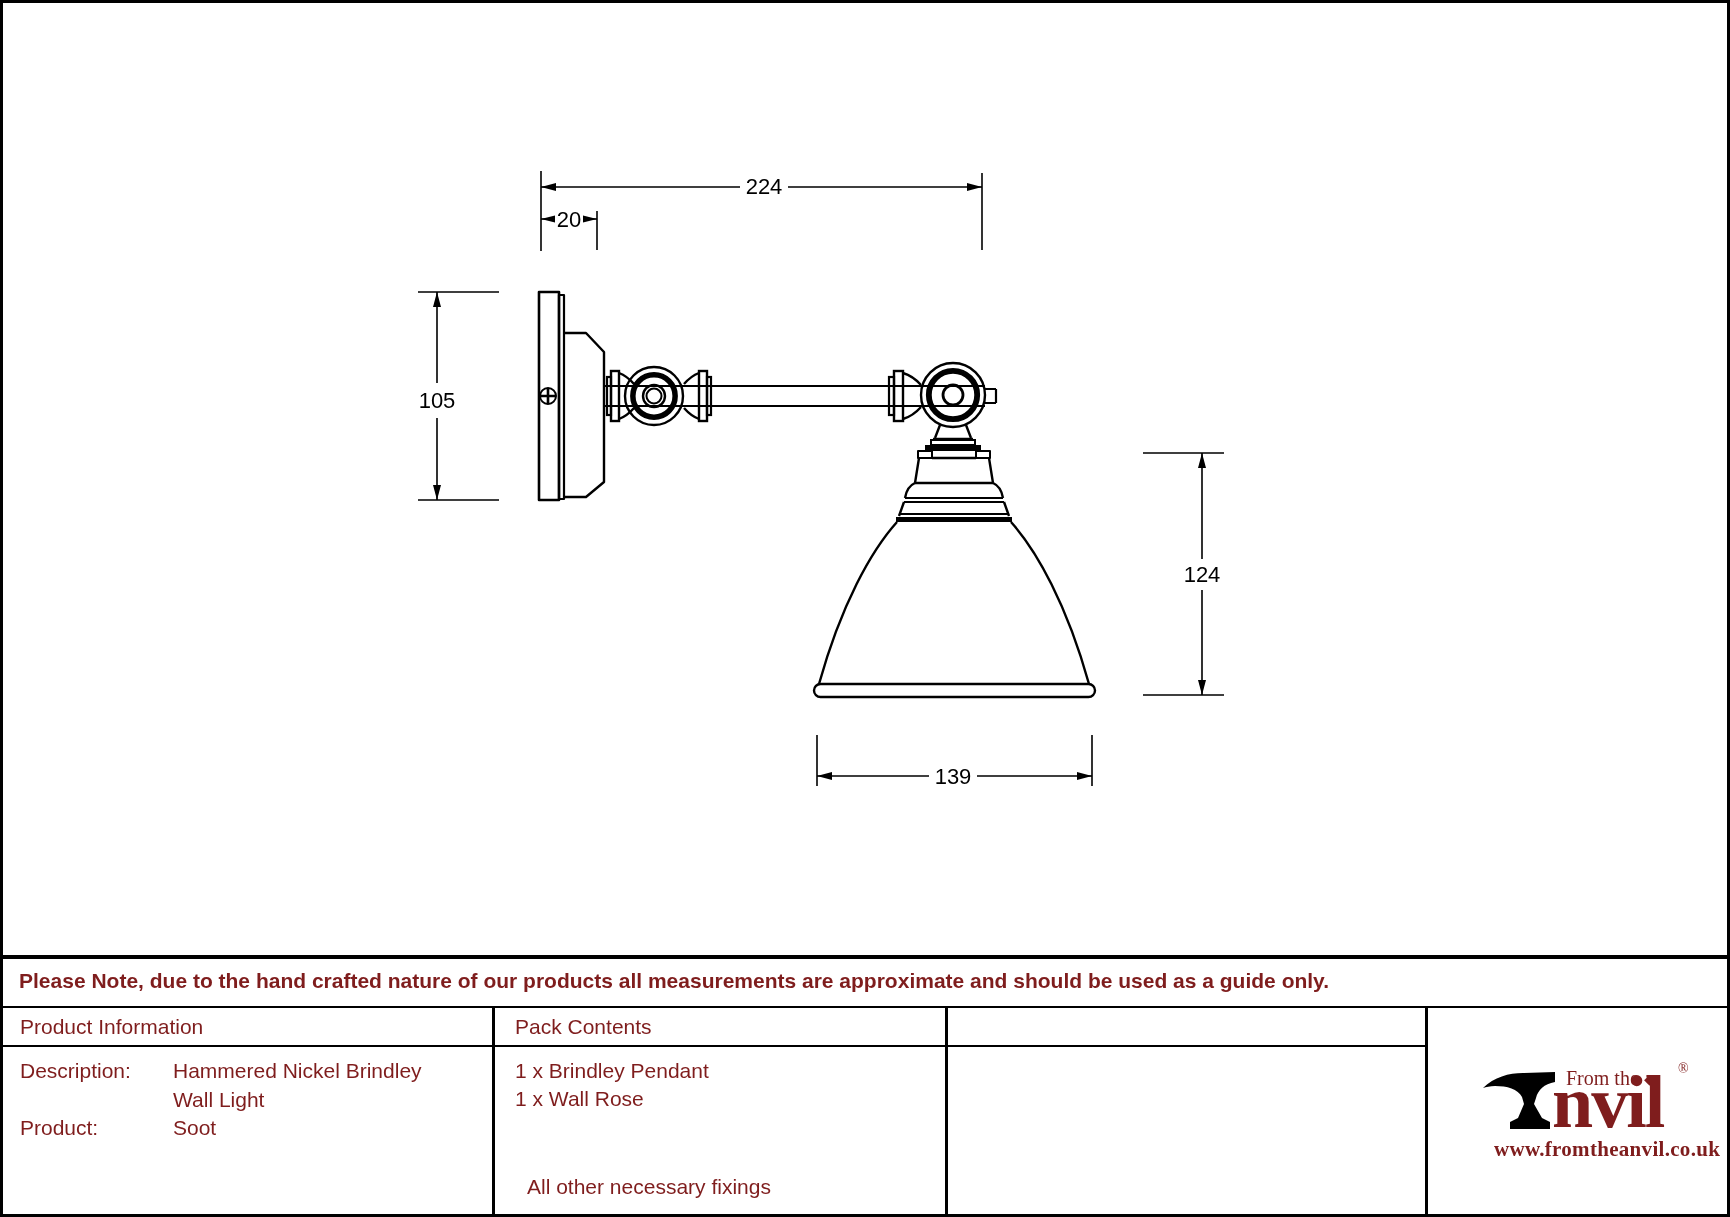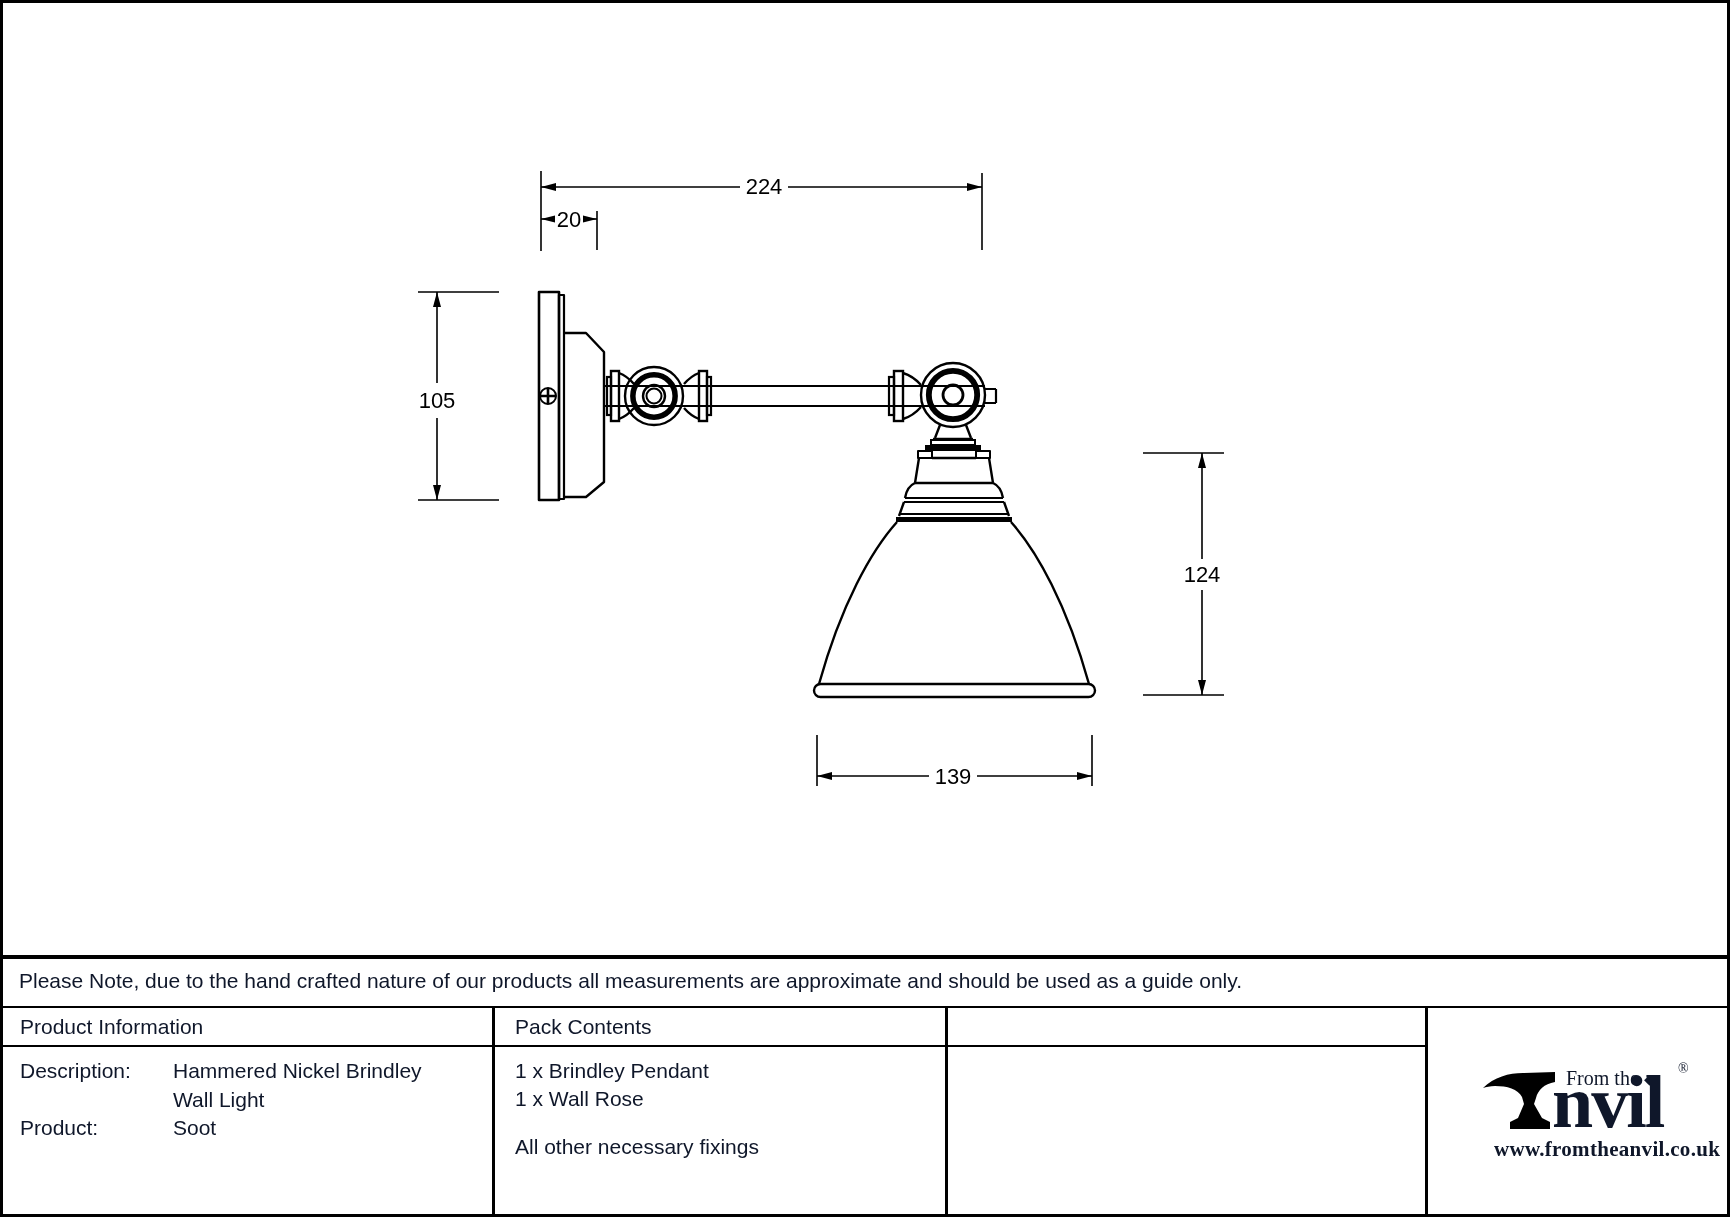--- a/index.html
+++ b/index.html
@@ -1,35 +1,35 @@
 <!DOCTYPE html>
 <html><head>
 <meta charset="utf-8">
 <style>
   html,body{margin:0;padding:0;background:#e8e8e8;}
   .sheet{
     position:relative;width:1730px;height:1217px;box-sizing:border-box;
     background:#ffffff;border:3px solid #000;overflow:hidden;
-    font-family:"Liberation Sans", sans-serif;color:#0f172a;
+    font-family:"Liberation Sans", sans-serif;color:#7f1d1d;
   }
   svg text{font-family:"Liberation Sans", sans-serif;}
   .drawing{position:absolute;left:0;top:0;}
   .hline{position:absolute;left:0;background:#000;}
   .vline{position:absolute;background:#000;}
-  .note-text{position:absolute;left:16px;top:966px;font-size:21px;}
+  .note-text{position:absolute;left:16px;top:966px;font-size:21px;font-weight:bold;}
   .col-header{position:absolute;font-size:21px;top:1012px;}
   .ph-product{left:17px;}
   .ph-pack{left:512px;}
   .pi-rows{position:absolute;left:17px;top:1056px;width:455px;}
   .pi-row{display:flex;height:28.7px;align-items:flex-start;font-size:21px;}
   .pi-label{width:153px;flex:none;}
   .pack-line{position:absolute;left:512px;font-size:21px;}
   .pack-1{top:1056px;}
   .pack-2{top:1084px;}
-  .pack-3{top:1132px;}
+  .pack-3{top:1172px;margin-left:12px;}
   .logo{position:absolute;left:1425px;top:1044px;width:270px;height:170px;}
   .logo-anvil-glyph{position:absolute;left:53px;top:22px;}
   .logo-brand{position:absolute;left:124px;top:18px;font-family:"Liberation Serif", serif;
     font-weight:bold;font-size:74px;letter-spacing:-2px;line-height:1;text-align:center;}
   .logo-tagline{position:absolute;left:138px;top:20px;font-family:"Liberation Serif", serif;
     font-size:20px;}
   .logo-diamond{position:absolute;left:216px;top:24px;font-size:14px;}
   .logo-reg{position:absolute;left:250px;top:14px;font-size:14px;font-family:"Liberation Serif", serif;}
   .logo-site{position:absolute;left:66px;top:90px;font-family:"Liberation Serif", serif;
     font-weight:bold;font-size:21px;letter-spacing:0.3px;}

